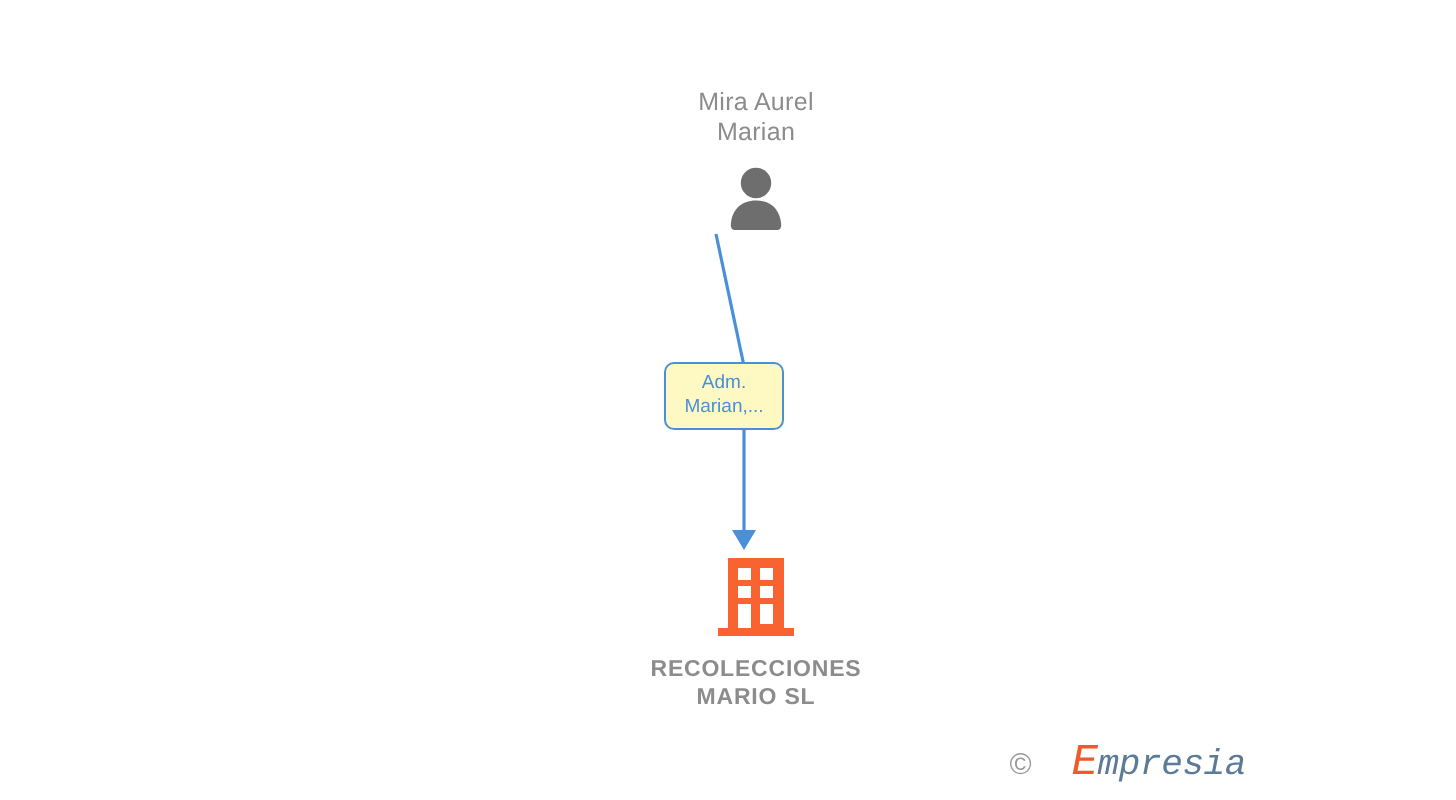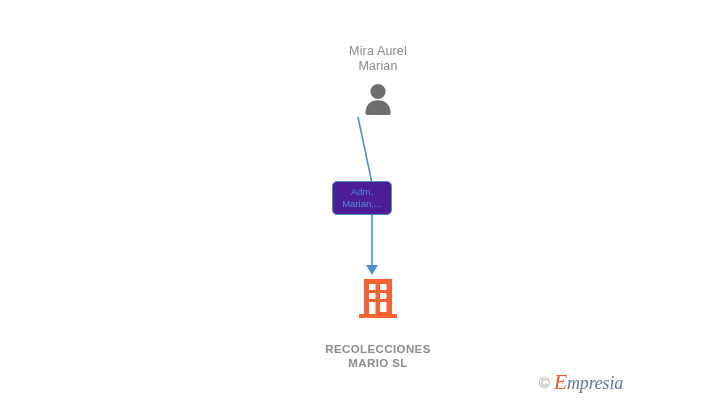--- a/index.html
+++ b/index.html
@@ -57,21 +57,21 @@
   
   #role-label-box {
     position: absolute;
     left: 332px;
     top: 181px;
     width: 60px;
     height: 34px;
     box-sizing: border-box;
     border: 1.2px solid #4a90d9;
     border-radius: 5px;
-    background: #4c1d95;
+    background: #fef9c3;
     display: flex;
     flex-direction: column;
     align-items: center;
     justify-content: center;
     z-index: 4;
   }
   .role-label-line {
     font-size: 9.5px;
     line-height: 12px;
     color: #4a90d9;
@@ -87,21 +87,21 @@
     width: 220px;
     text-align: center;
   }
   #company-icon {
     display: block;
     margin: 0 auto;
     width: 44px;
     height: 42px;
   }
   #company-name-label {
-    margin-top: 23px;
+    margin-top: 9px;
     font-size: 11.5px;
     line-height: 14px;
     font-weight: bold;
     color: #8c8c8c;
     letter-spacing: .4px;
     white-space: pre-line;
   }
 
   
   #watermark {
@@ -111,26 +111,27 @@
     display: flex;
     align-items: center;
     gap: 4px;
   }
   #watermark-copyright {
     font-size: 15px;
     color: #9a9a9a;
     line-height: 1;
   }
   #watermark-wordmark {
-    font-family: Liberation Serif, serif;
+    font-family: Liberation Mono, monospace;
     font-style: italic;
     font-size: 18px;
     line-height: 1;
     color: #5b7b96;
     letter-spacing: -.2px;
+    margin-left: 16px;
   }
   #watermark-wordmark .wm-initial {
     color: #f05a28;
     font-size: 22px;
   }
 </style>
 </head>
 <body>
 
 <div id="diagram-canvas">

